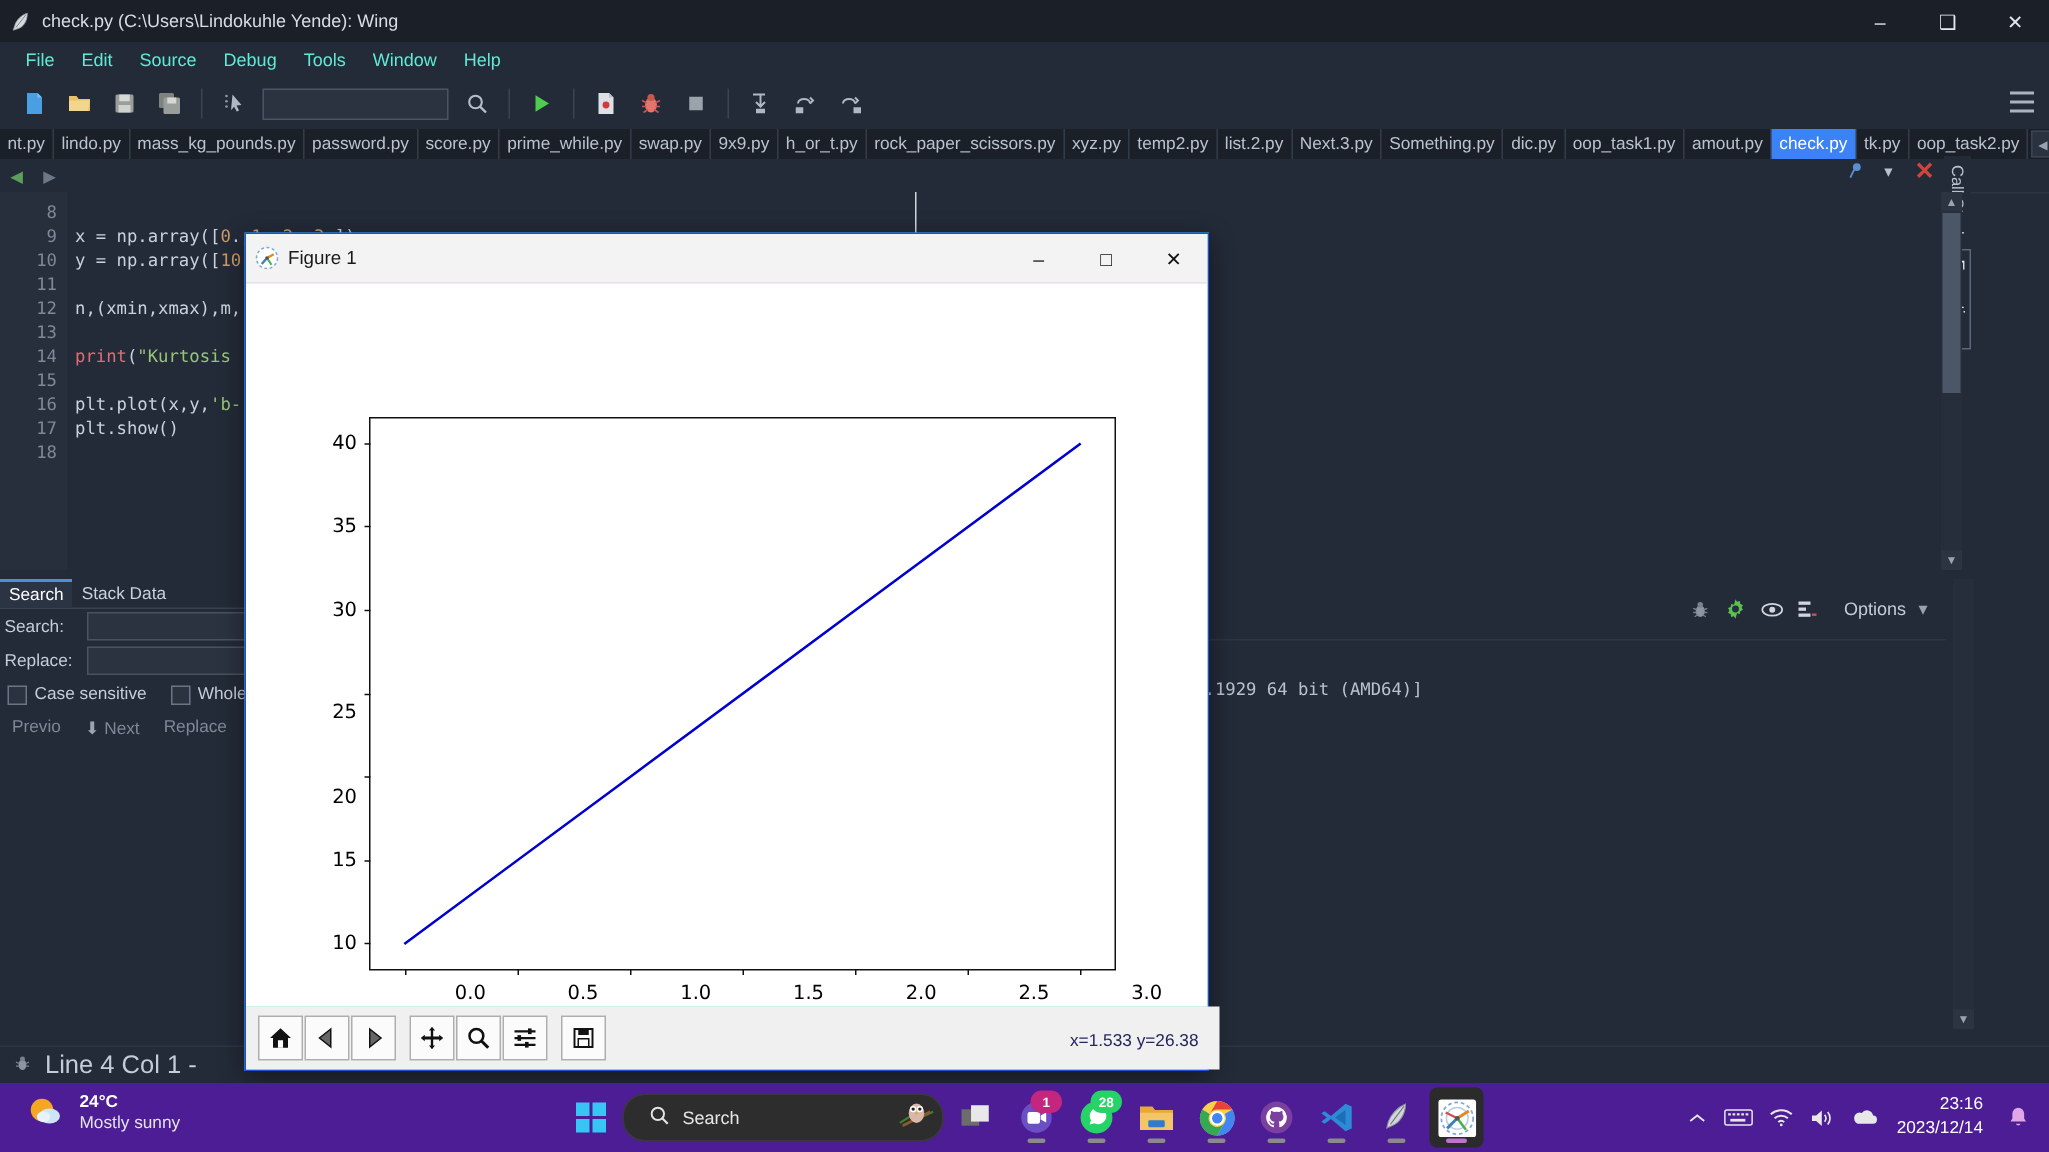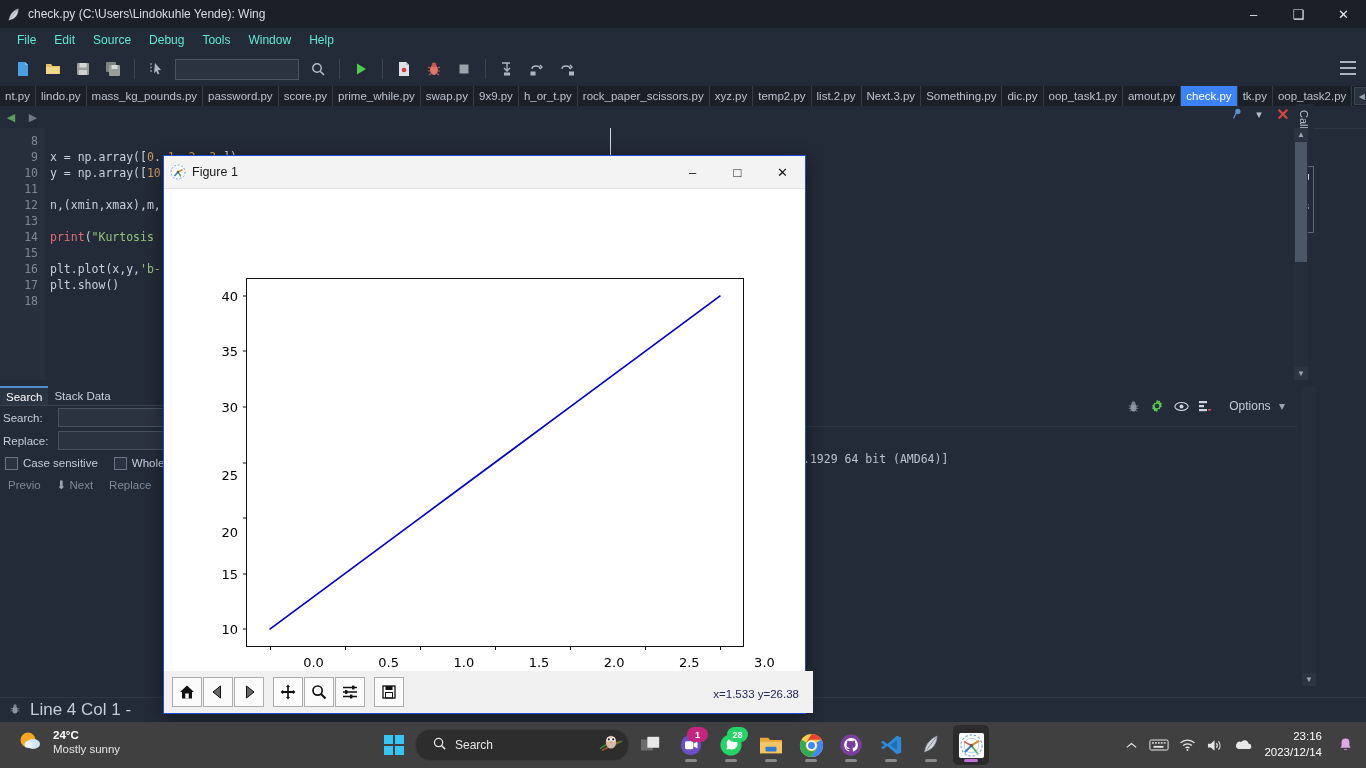--- a/index.html
+++ b/index.html
@@ -107,21 +107,21 @@
   .coord{position:absolute;right:14px;bottom:13px;color:#24275a;font-size:11.5px;}
 
   
   .plotbox{position:absolute;left:82px;top:89px;width:496px;height:367px;border:1px solid #111;background:#fff;}
   .ytick{position:absolute;right:100%;transform:translateY(-50%);padding-right:9px;font-size:13px;color:#000;font-family:"DejaVu Sans",sans-serif;white-space:nowrap;}
   .ytickmark{position:absolute;right:100%;width:4px;height:1px;background:#111;transform:translateY(-50%);}
   .xtick{position:absolute;top:100%;transform:translateX(-50%);padding-top:9px;font-size:13px;color:#000;font-family:"DejaVu Sans",sans-serif;margin-left:44px;}
   .xtickmark{position:absolute;top:100%;width:1px;height:4px;background:#111;}
 
   
-  #taskbar{position:absolute;left:0;bottom:0;width:1366px;height:46px;background:#404040;}
+  #taskbar{position:absolute;left:0;bottom:0;width:1366px;height:46px;background:#4c1d95;}
   .weather{position:absolute;left:18px;top:6px;display:flex;align-items:center;}
   .wthr-txt{margin-left:9px;line-height:1.25;}
   .wthr-t{color:#fff;font-size:11.5px;font-weight:bold;}
   .wthr-d{color:#e3e3e3;font-size:11.5px;text-align:right;}
   .tcenter{position:absolute;left:50%;top:0;transform:translateX(-50%);height:46px;display:flex;align-items:center;gap:4px;}
   .startbtn{width:34px;height:34px;display:flex;align-items:center;justify-content:center;}
   .tsearch{width:196px;height:30px;border-radius:15px;background:#2d2d2d;border:1px solid #3a3a3a;display:flex;align-items:center;padding:0 8px;position:relative;}
   .tsearch span{color:#e6e6e6;font-size:12px;margin-left:8px;}
   .tapp{width:36px;height:40px;display:flex;align-items:center;justify-content:center;position:relative;}
   .tapp .dot{position:absolute;bottom:3px;left:50%;transform:translateX(-50%);width:12px;height:3px;border-radius:2px;background:#8a8a8a;}

